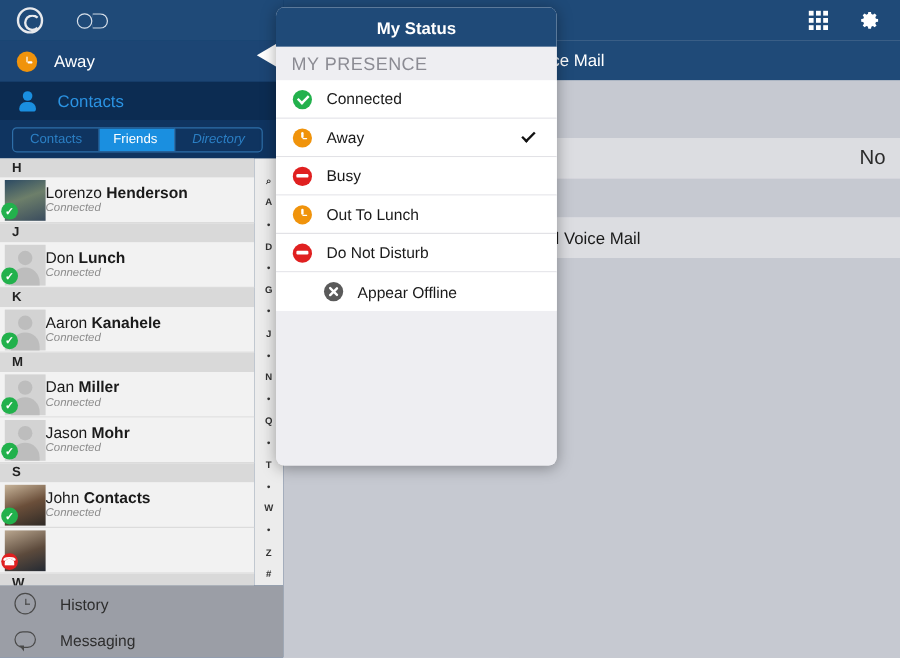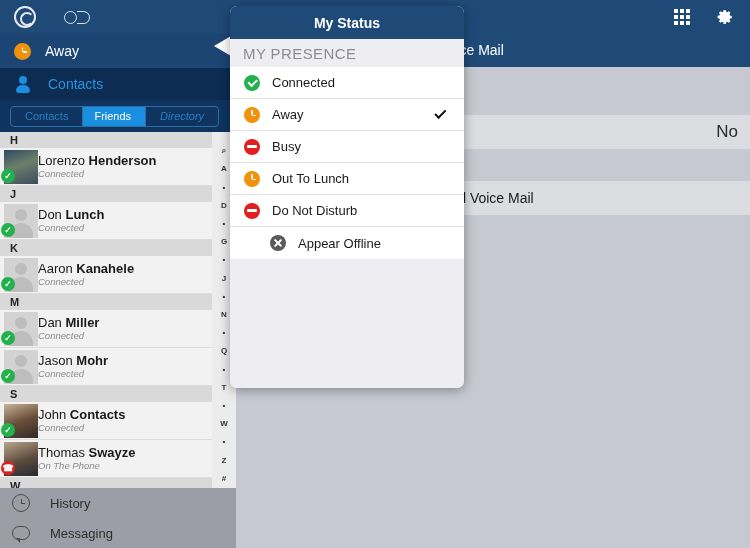--- a/index.html
+++ b/index.html
@@ -409,24 +409,20 @@
           <div class="avatar photo-b"></div>
           <div class="pres-badge connected">✓</div>
           <div class="contact-text">
             <div class="contact-name">John <b>Contacts</b></div>
             <div class="contact-status">Connected</div>
           </div>
         </div>
         <div class="contact-row">
           <div class="avatar photo-c"></div>
           <div class="pres-badge onphone">☎</div>
-          <div class="contact-text">
-            <div class="contact-name">Thomas <b>Swayze</b></div>
-            <div class="contact-status">On The Phone</div>
-          </div>
         </div>
         <div class="letter-head">W</div>
       </div>
     <div class="index-strip">
         <span>⌕</span>
         <span>A</span>
         <span>•</span>
         <span>D</span>
         <span>•</span>
         <span>G</span>

